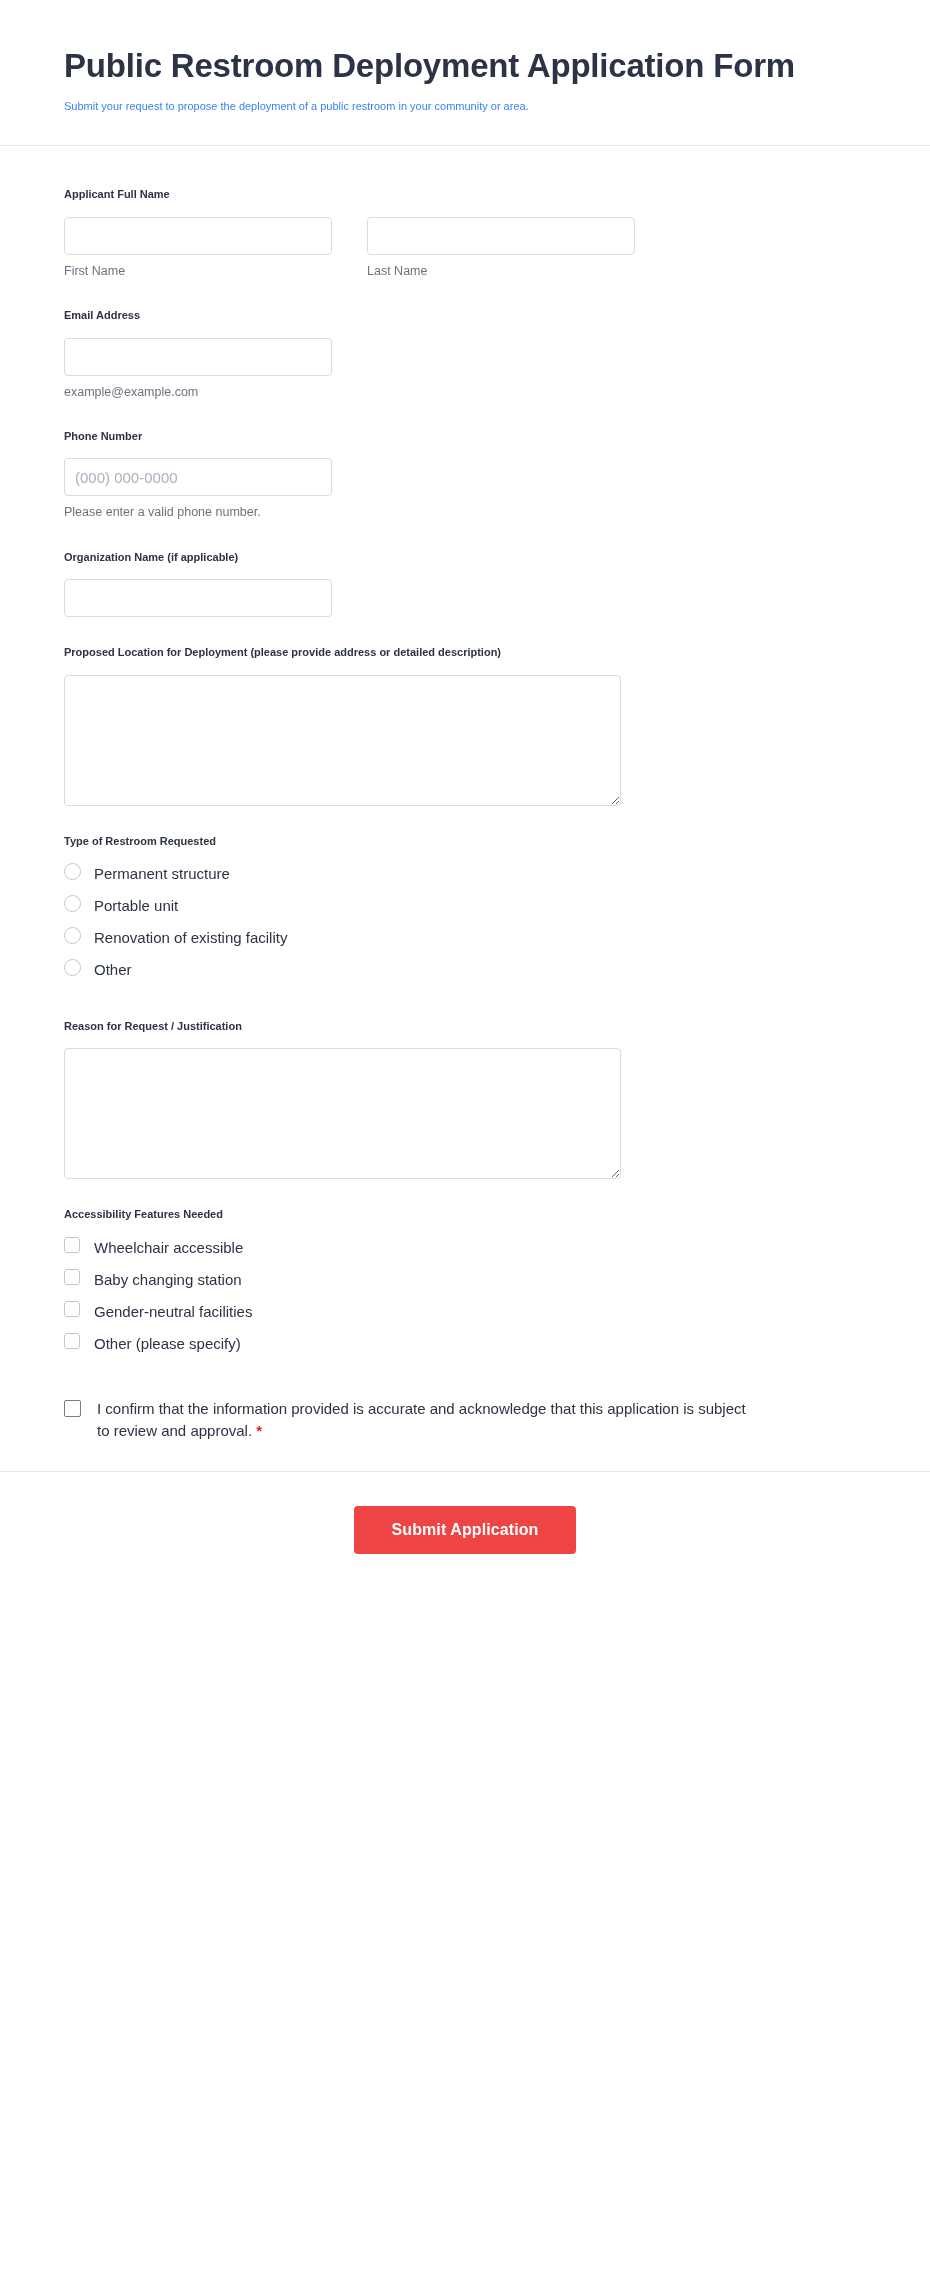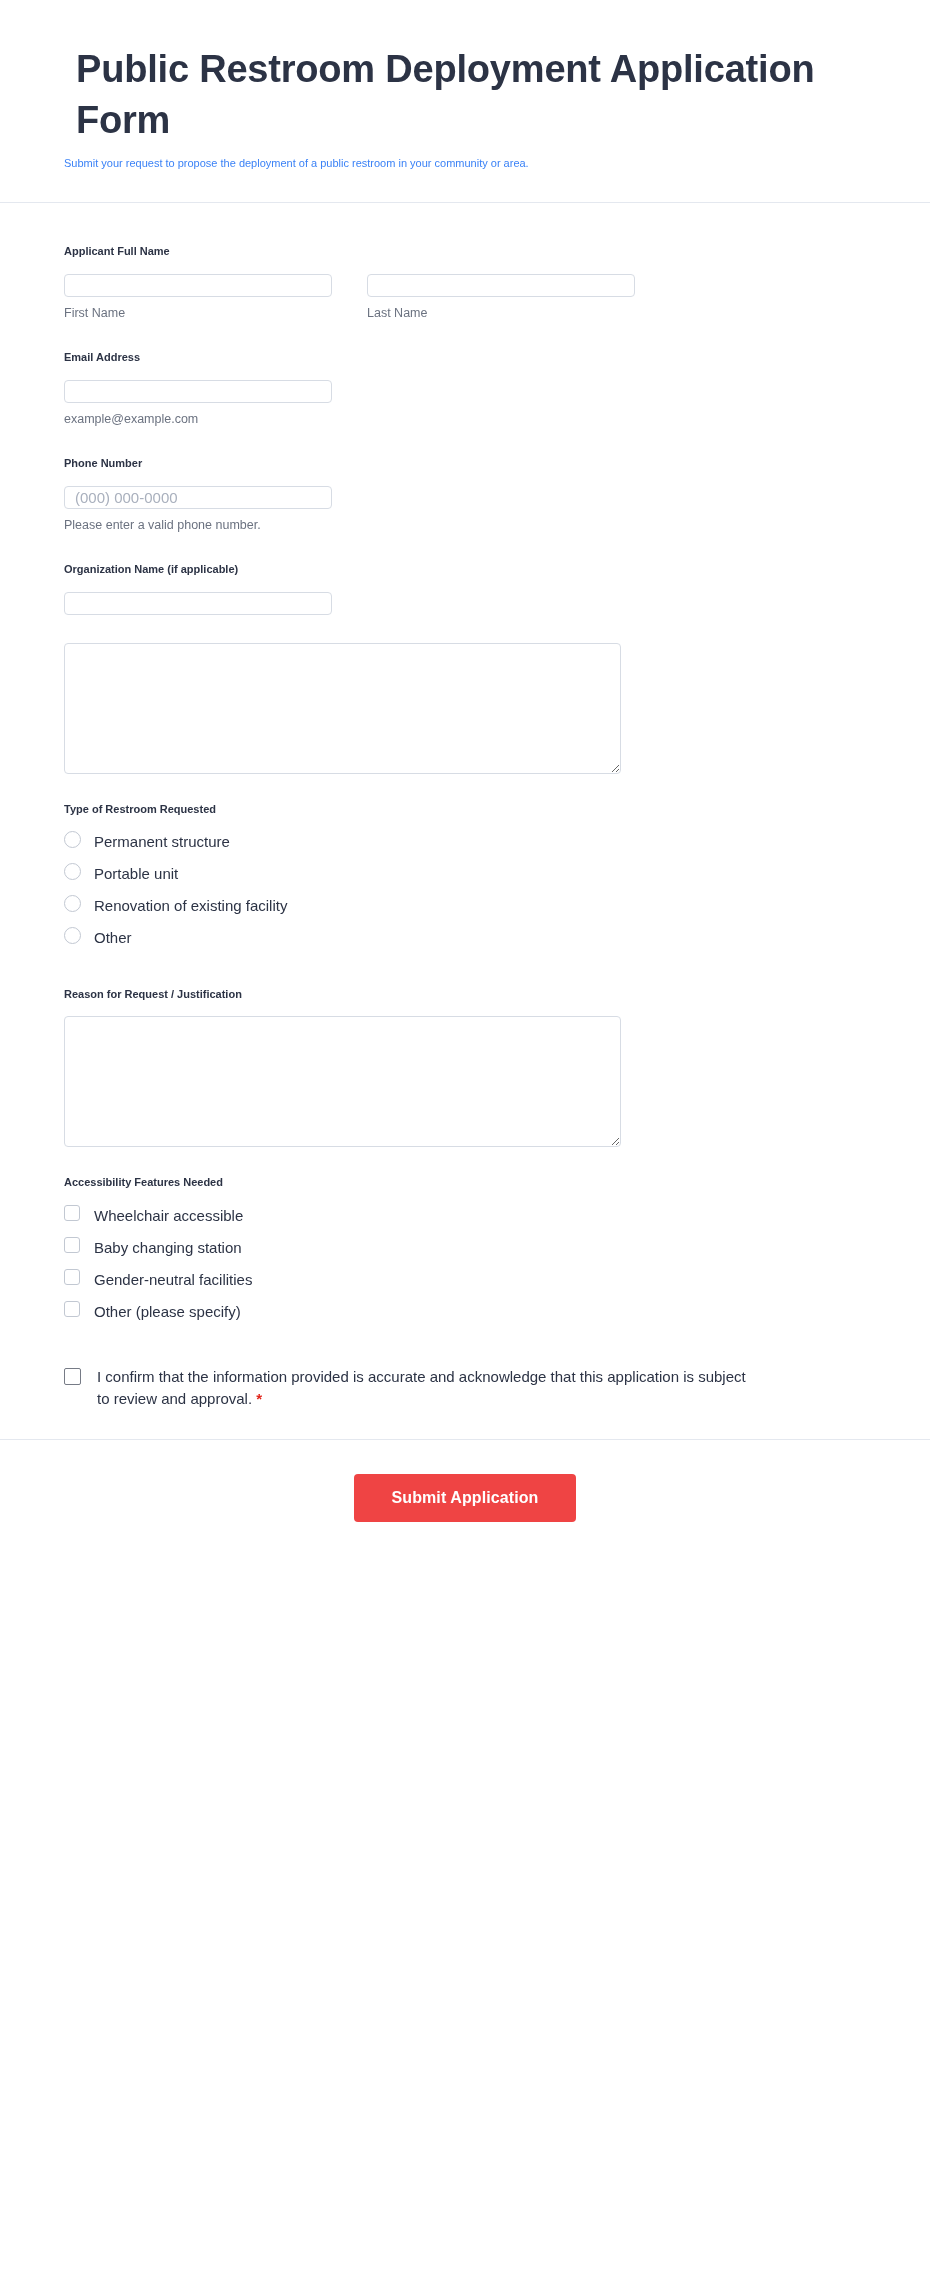--- a/index.html
+++ b/index.html
@@ -19,25 +19,25 @@
     margin: 0 auto;
     background: #ffffff;
   }
 
   
   .form-header {
     padding: 44px 64px 30px 64px;
     border-bottom: 1px solid #e4e8ef;
   }
   .form-title {
-    font-size: 38px;
+    font-size: 33px;
     line-height: 1.33;
     font-weight: bold;
     color: #2c3345;
-    margin: 0 0 10px 12px;
+    margin: 0 0 10px 0;
     letter-spacing: -0.2px;
   }
   .form-subtitle {
     font-size: 11px;
     line-height: 1.58;
     color: #3b82f6;
     margin: 0;
     max-width: 730px;
   }
 
@@ -65,21 +65,21 @@
   .sublabel {
     font-size: 12.5px;
     color: #6b7280;
     margin-top: 8px;
     line-height: 1.4;
   }
 
   .text-input {
     display: block;
     width: 268px;
-    height: 23px;
+    height: 38px;
     border: 1px solid #d7dce4;
     border-radius: 4px;
     background: #ffffff;
     padding: 6px 10px;
     font-size: 15px;
     font-family: "Liberation Sans", sans-serif;
     color: #2c3345;
     outline: none;
   }
   .text-input::placeholder { color: #a9b0bd; }
@@ -216,20 +216,21 @@
       <input class="text-input" type="text" placeholder="(000) 000-0000" style="">
       <div class="sublabel">Please enter a valid phone number.</div>
     </div>
 
     <div class="field-block">
       <span class="field-label">Organization Name (if applicable)</span>
       <input class="text-input" type="text" placeholder="" style="">
     </div>
 
     <div class="field-block">
+      <span class="field-label">Proposed Location for Deployment (please provide address or detailed description)</span>
       <textarea class="textarea-input" placeholder="" style=""></textarea>
     </div>
 
     <div class="field-block">
       <span class="field-label">Type of Restroom Requested</span>
       <div class="option-list">
         <div class="option-row">
           <span class="radio-mark"></span>
           <span class="option-text">Permanent structure</span>
         </div>

